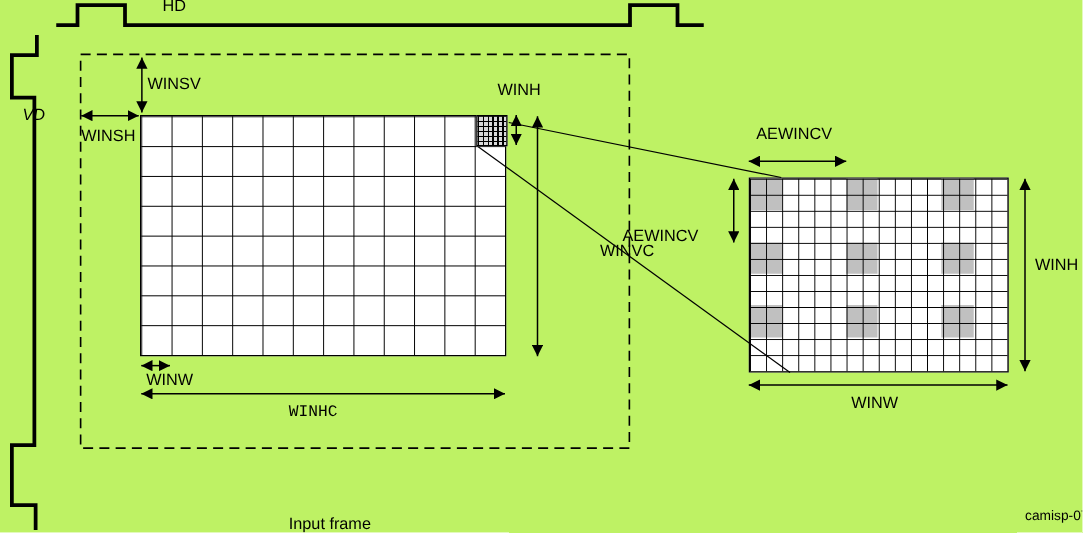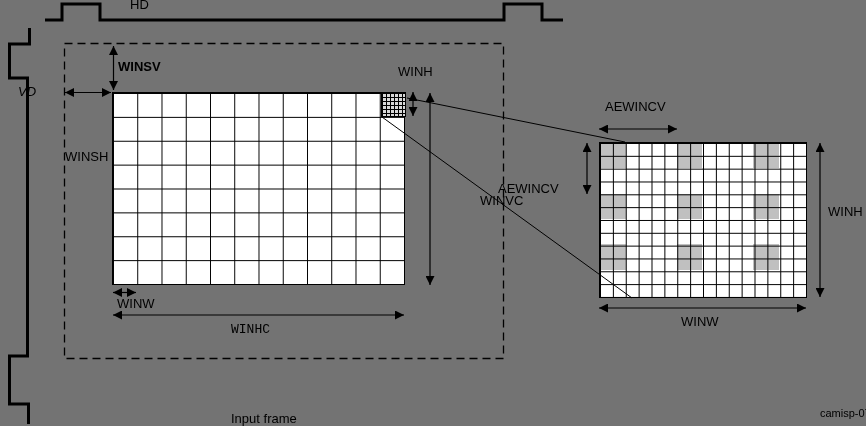--- a/index.html
+++ b/index.html
@@ -1,17 +1,17 @@
 <!DOCTYPE html>
 <html><head>
 <meta charset="utf-8">
 <style>
   html,body{margin:0;padding:0;background:#fff;}
   #stage{
-    position:relative;width:866px;height:426px;background:#737373;
+    position:relative;width:866px;height:426px;background:#bef264;
     font-family:"Liberation Sans",sans-serif;color:#000;overflow:hidden;
   }
   .label{
     position:absolute;font-size:13px;line-height:14px;white-space:nowrap;
     color:#000;
   }
   .label.small{font-size:11px;line-height:12px;}
   svg#overlay{position:absolute;left:0;top:0;z-index:3;}
   .gridbox{position:absolute;box-sizing:border-box;border:1px solid #000;background:#fff;}
   .gridfill{position:absolute;left:0;top:0;right:0;bottom:0;z-index:2;
@@ -81,22 +81,22 @@
 
     <line x1="599" y1="129" x2="677" y2="129" stroke="#000" stroke-width="1.2" marker-start="url(#arr)" marker-end="url(#arr)"></line>
     <line x1="587" y1="143" x2="587" y2="194" stroke="#000" stroke-width="1.2" marker-start="url(#arr)" marker-end="url(#arr)"></line>
     <line x1="820" y1="143" x2="820" y2="297" stroke="#000" stroke-width="1.2" marker-start="url(#arr)" marker-end="url(#arr)"></line>
     <line x1="599" y1="308" x2="806" y2="308" stroke="#000" stroke-width="1.2" marker-start="url(#arr)" marker-end="url(#arr)"></line>
   </svg>
 
   <div class="label" style="left:130px;top:-2px;">HD</div>
   <div class="label" style="left:18px;top:85px;font-style:italic;">VD</div>
 
-  <div class="label" style="left:118px;top:60px;font-weight:bold;">WINSV</div>
-  <div class="label" style="left:65px;top:102px;margin-top:48px;">WINSH</div>
+  <div class="label" style="left:118px;top:60px;">WINSV</div>
+  <div class="label" style="left:65px;top:102px;">WINSH</div>
   <div class="label" style="left:398px;top:65px;">WINH</div>
   <div class="label" style="left:436px;top:194px;margin-left:44px;">WINVC</div>
   <div class="label" style="left:117px;top:297px;">WINW</div>
   <div class="label" style="left:231px;top:323px;font-family:Liberation Mono, monospace;">WINHC</div>
 
   <div class="label" style="left:231px;top:368px;margin-top:44px;">Input frame</div>
 
   <div class="label" style="left:605px;top:100px;">AEWINCV</div>
   <div class="label" style="left:498px;top:158px;margin-top:24px;">AEWINCV</div>
   <div class="label" style="left:828px;top:205px;">WINH</div>

